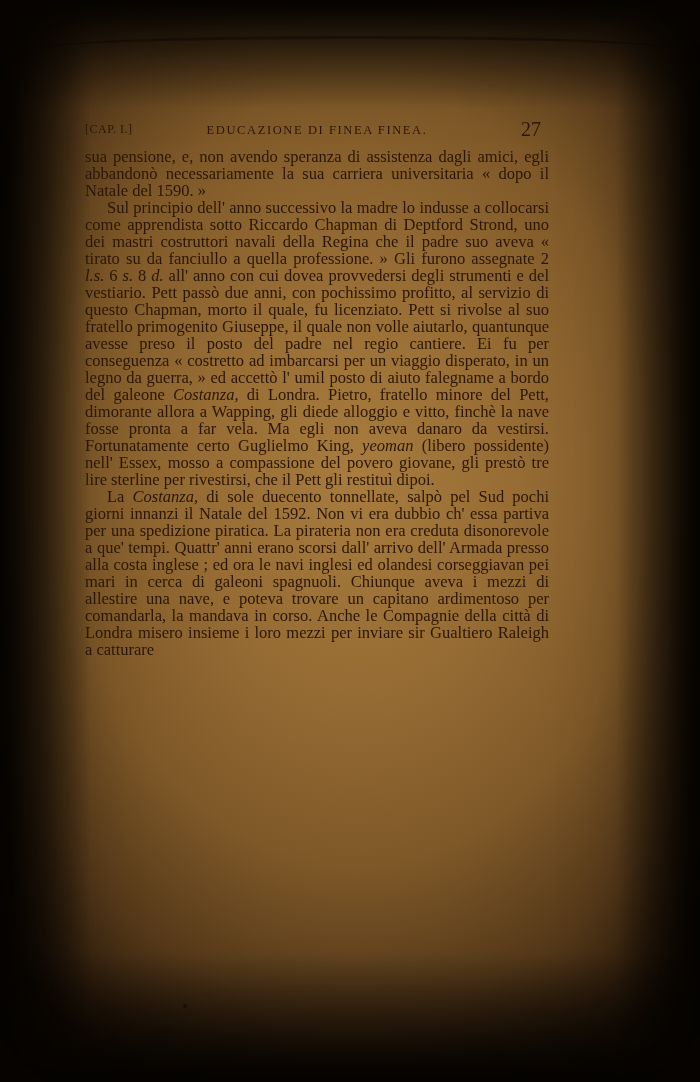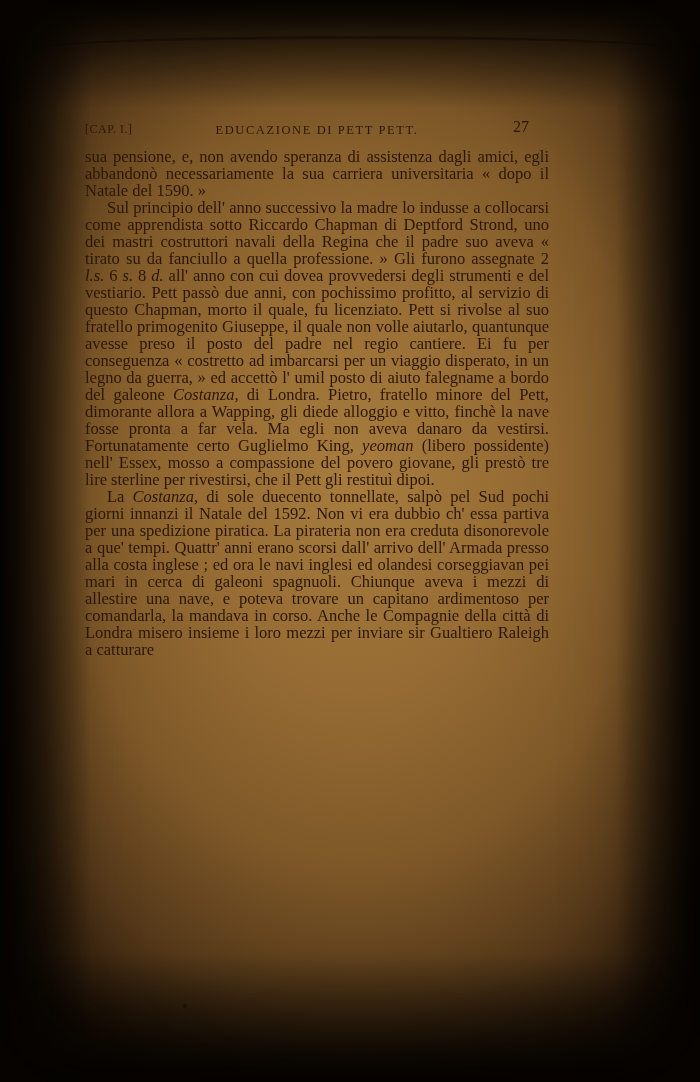--- a/index.html
+++ b/index.html
@@ -57,23 +57,23 @@
     position: absolute;
     left: 0;
     right: 0;
     top: 5px;
     text-align: center;
     font-size: 12.5px;
     letter-spacing: 1.6px;
   }
   .page-num {
     position: absolute;
-    right: 20px;
+    right: 8px;
     top: 0;
-    font-size: 16px;
+    font-size: 20px;
   }
   .body-text p {
     margin: 0;
     font-size: 16.5px;
     line-height: 17px;
     text-align: justify;
     text-justify: inter-word;
   }
   .body-text p.indent { text-indent: 22px; }
   .it { font-style: italic; }
@@ -90,21 +90,21 @@
 </head>
 <body>
 
 <div class="scan">
   <div class="page-edge-top"></div>
   <div class="vignette"></div>
 
   <div class="content">
     <div class="page-header">
       <span class="chapter">[CAP. I.]</span>
-      <span class="running-title">EDUCAZIONE DI PETT PETT.</span>
+      <span class="running-title">EDUCAZIONE DI FINEA FINEA.</span>
       <span class="page-num">27</span>
     </div>
     <div class="body-text">
         <p class=""><span>sua pensione, e, non avendo speranza di assistenza dagli amici, egli abbandonò necessariamente la sua carriera universitaria « dopo il Natale del 1590. »</span></p>
         <p class="indent"><span>Sul principio dell' anno successivo la madre lo indusse a collocarsi come apprendista sotto Riccardo Chapman di Deptford Strond, uno dei mastri costruttori navali della Regina che il padre suo aveva « tirato su da fanciullo a quella professione. » Gli furono assegnate 2 </span><span class="it">l.s.</span><span> 6 </span><span class="it">s.</span><span> 8 </span><span class="it">d.</span><span> all' anno con cui dovea provvedersi degli strumenti e del vestiario. Pett passò due anni, con pochissimo profitto, al servizio di questo Chapman, morto il quale, fu licenziato. Pett si rivolse al suo fratello primogenito Giuseppe, il quale non volle aiutarlo, quantunque avesse preso il posto del padre nel regio cantiere. Ei fu per conseguenza « costretto ad imbarcarsi per un viaggio disperato, in un legno da guerra, » ed accettò l' umil posto di aiuto falegname a bordo del galeone </span><span class="it">Costanza,</span><span> di Londra. Pietro, fratello minore del Pett, dimorante allora a Wapping, gli diede alloggio e vitto, finchè la nave fosse pronta a far vela. Ma egli non aveva danaro da vestirsi. Fortunatamente certo Guglielmo King, </span><span class="it">yeoman</span><span> (libero possidente) nell' Essex, mosso a compassione del povero giovane, gli prestò tre lire sterline per rivestirsi, che il Pett gli restituì dipoi.</span></p>
         <p class="indent"><span>La </span><span class="it">Costanza,</span><span> di sole duecento tonnellate, salpò pel Sud pochi giorni innanzi il Natale del 1592. Non vi era dubbio ch' essa partiva per una spedizione piratica. La pirateria non era creduta disonorevole a que' tempi. Quattr' anni erano scorsi dall' arrivo dell' Armada presso alla costa inglese ; ed ora le navi inglesi ed olandesi corseggiavan pei mari in cerca di galeoni spagnuoli. Chiunque aveva i mezzi di allestire una nave, e poteva trovare un capitano ardimentoso per comandarla, la mandava in corso. Anche le Compagnie della città di Londra misero insieme i loro mezzi per inviare sir Gualtiero Raleigh a catturare</span></p>
       </div>
   </div>
 
   <div class="speck"></div>

